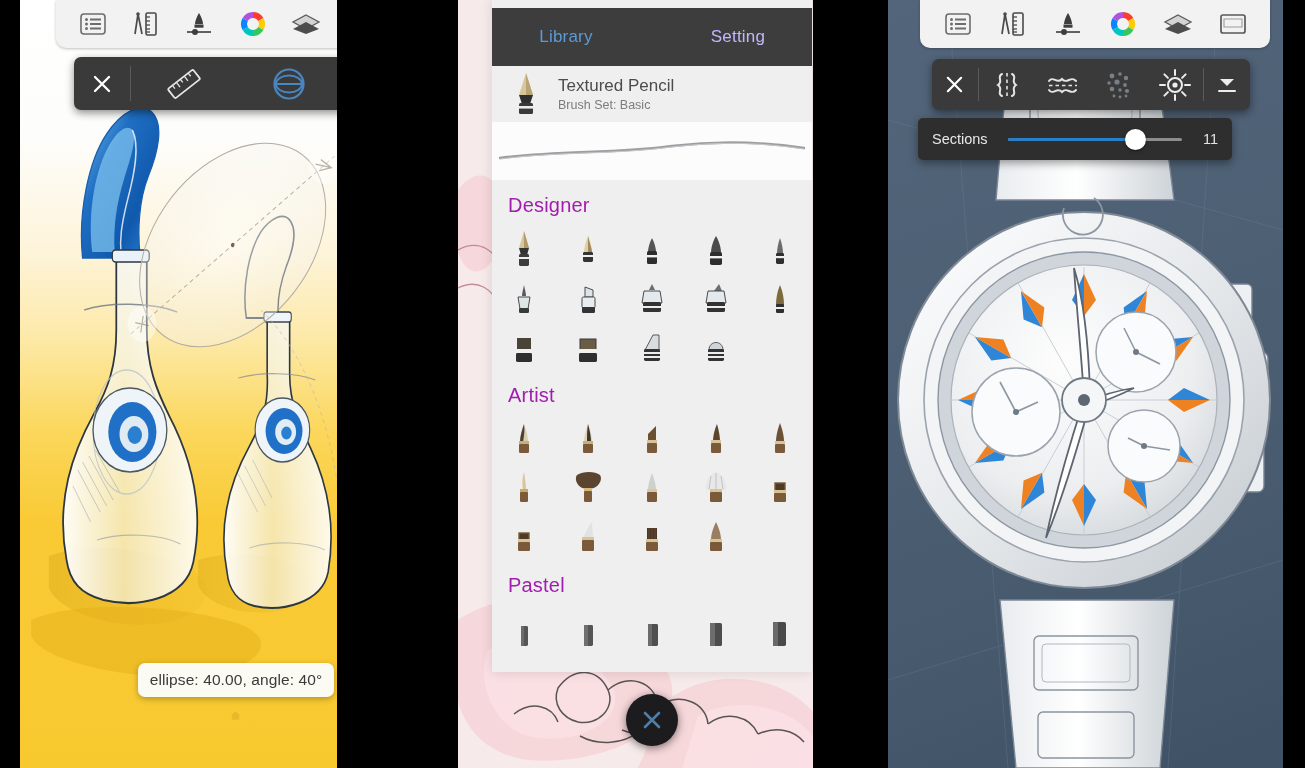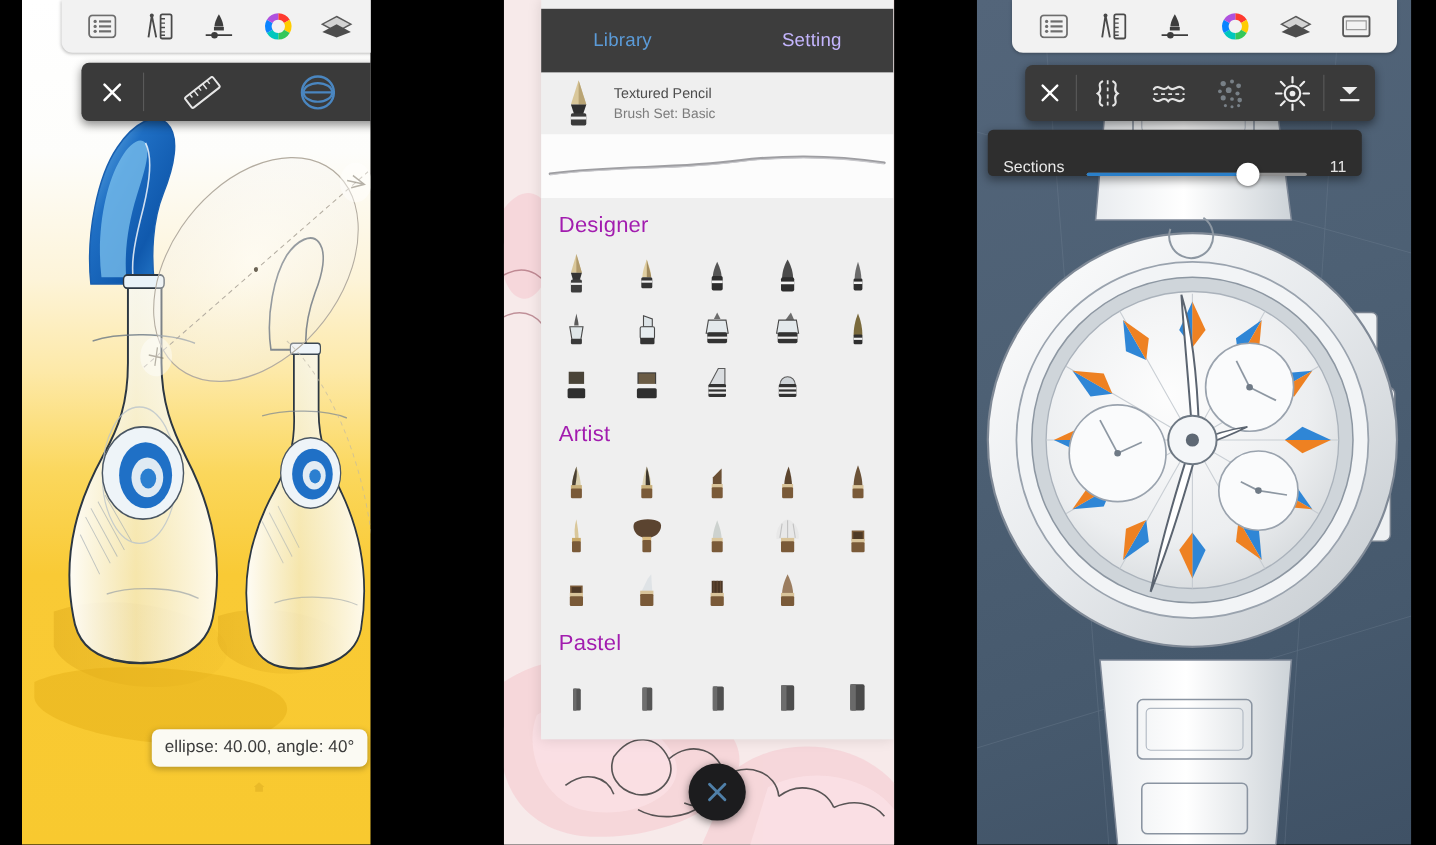--- a/index.html
+++ b/index.html
@@ -93,21 +93,21 @@
   }
   .tab.active { color: #5b9bd8; }
   .tab.inactive { color: #c4b5fd; }
 
   .brush-header {
     position: absolute; left: 34px; top: 66px; width: 320px; height: 56px;
     display: flex; align-items: center; padding-left: 14px;
     background: #efefef;
   }
   .brush-header-icon { width: 40px; height: 46px; margin-right: 12px; }
-  .brush-title { font-size: 13px; color: #4c4c4c; line-height: 1.15; }
+  .brush-title { font-size: 17px; color: #4c4c4c; line-height: 1.15; }
   .brush-sub { font-size: 12.5px; color: #7c7c7c; margin-top: 3px; }
 
   .preview-strip {
     position: absolute; left: 34px; top: 122px; width: 320px; height: 58px;
     background: #fcfcfc; overflow: hidden;
   }
   .lib-scroll { position: absolute; left: 34px; top: 180px; width: 320px; height: 492px; background: #efefef; }
   .sec-label {
     font-size: 20px; color: #a21caf; padding: 14px 0 6px 16px;
     letter-spacing: .2px;
@@ -126,23 +126,23 @@
     display: flex; align-items: center; justify-content: center;
     box-shadow: 0 2px 8px rgba(0,0,0,.5); cursor: pointer;
   }
 
   
   .canvas-right {
     position: absolute; inset: 0;
     background: linear-gradient(160deg, #53657a 0%, #4d6074 40%, #46596d 75%, #3f5165 100%);
   }
   .slider-panel {
-    position: absolute; left: 898px; top: 118px; width: 340px; height: 42px;
+    position: absolute; left: 918px; top: 118px; width: 314px; height: 42px;
     background: #2e2e2e; border-radius: 5px;
-    display: flex; align-items: flex-end; padding: 0 14px;
+    display: flex; align-items: center; padding: 0 14px;
     box-shadow: 0 3px 9px rgba(0,0,0,.4);
   }
   .slider-label { color: #e8e8e8; font-size: 14.5px; width: 66px; }
   .slider-track {
     position: relative; flex: 1; height: 3px; background: #8d8d8d;
     margin: 0 10px; border-radius: 2px;
   }
   .slider-fill {
     position: absolute; left: 0; top: 0; height: 3px; width: 73%;
     background: #2a7fc9; border-radius: 2px;

